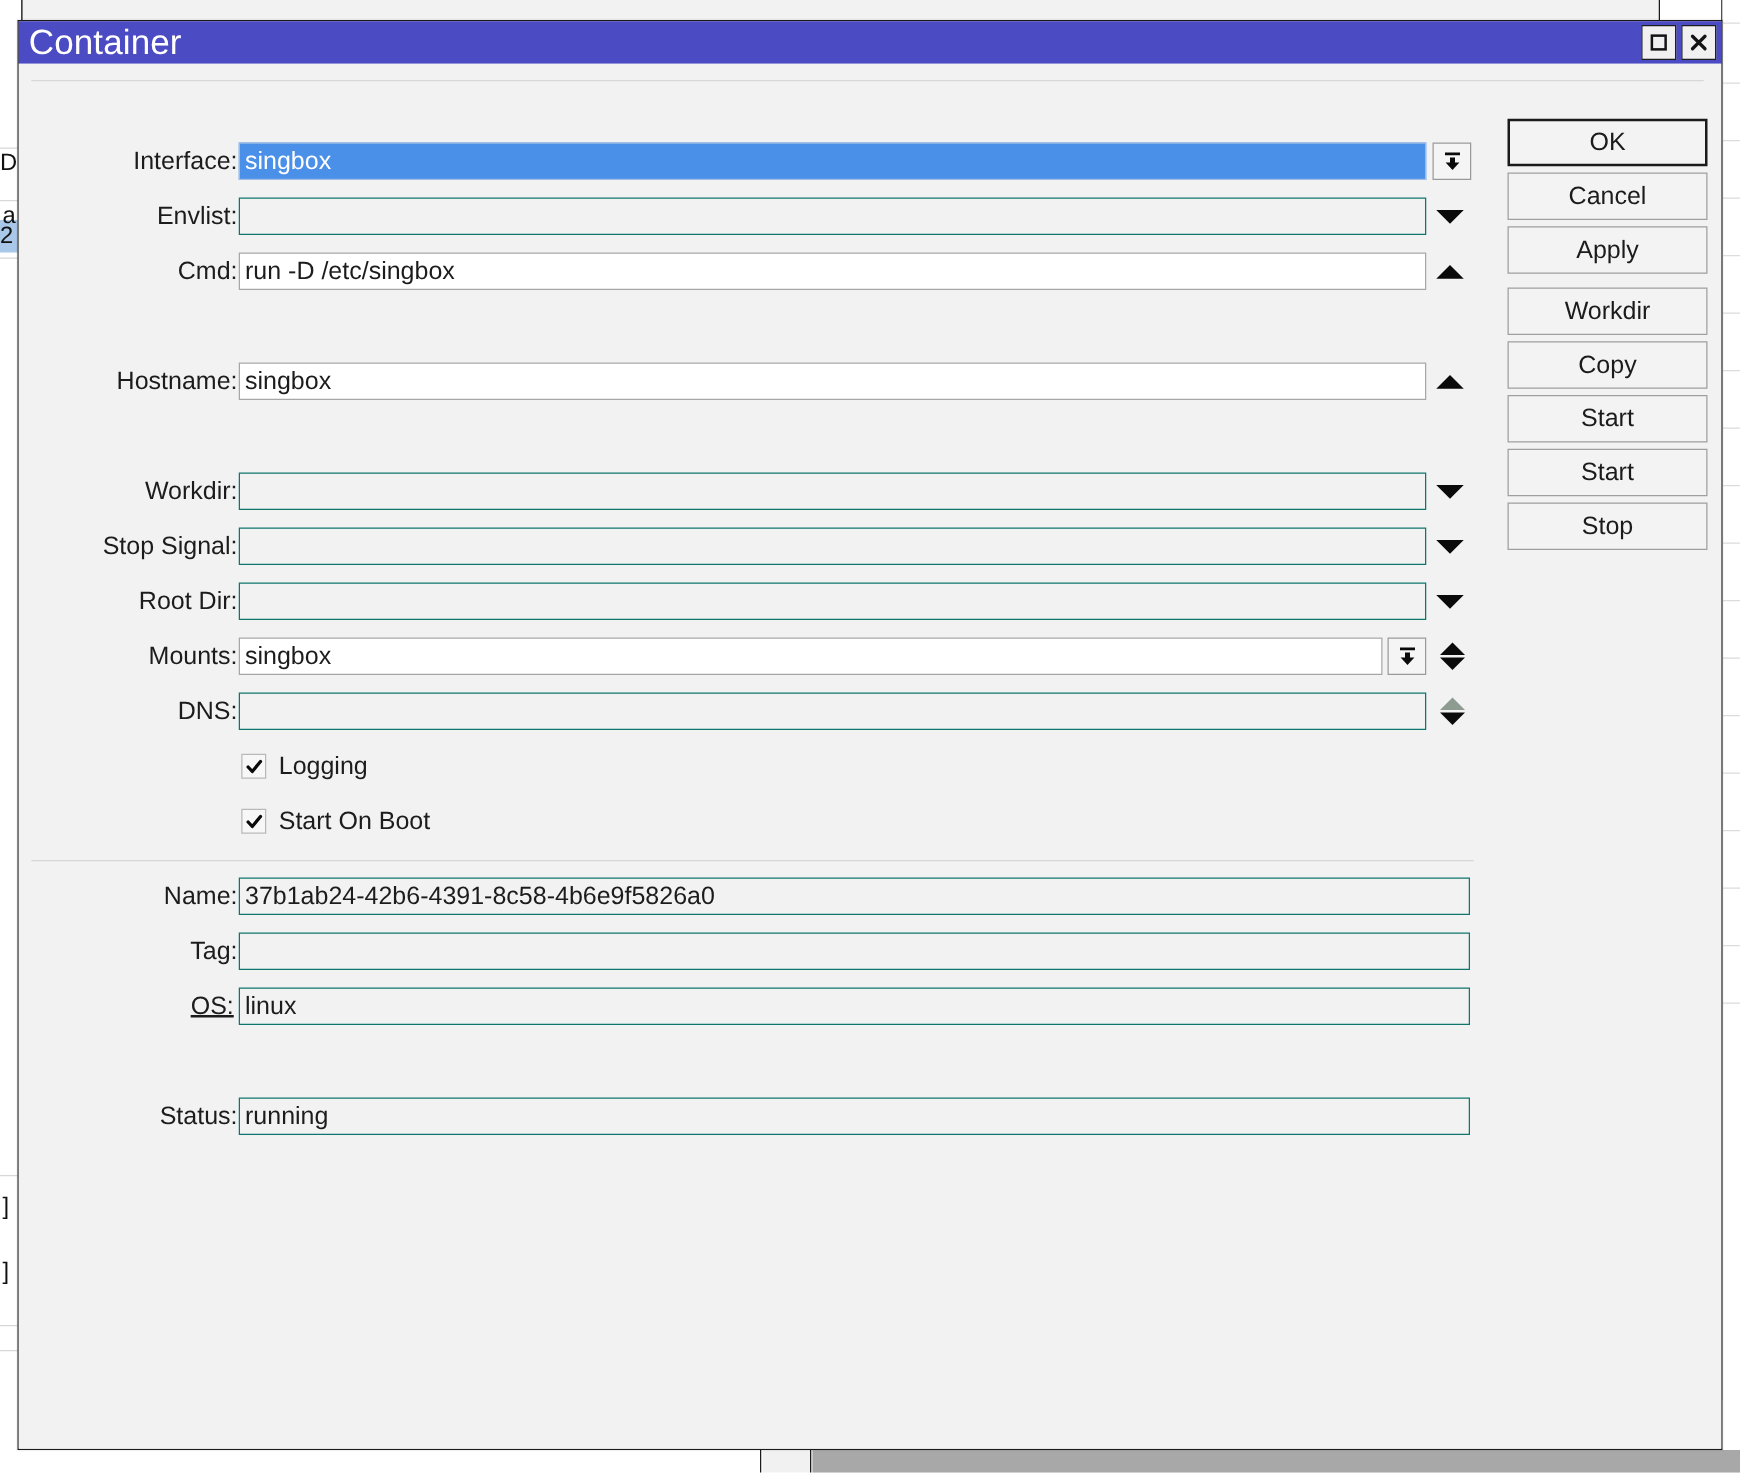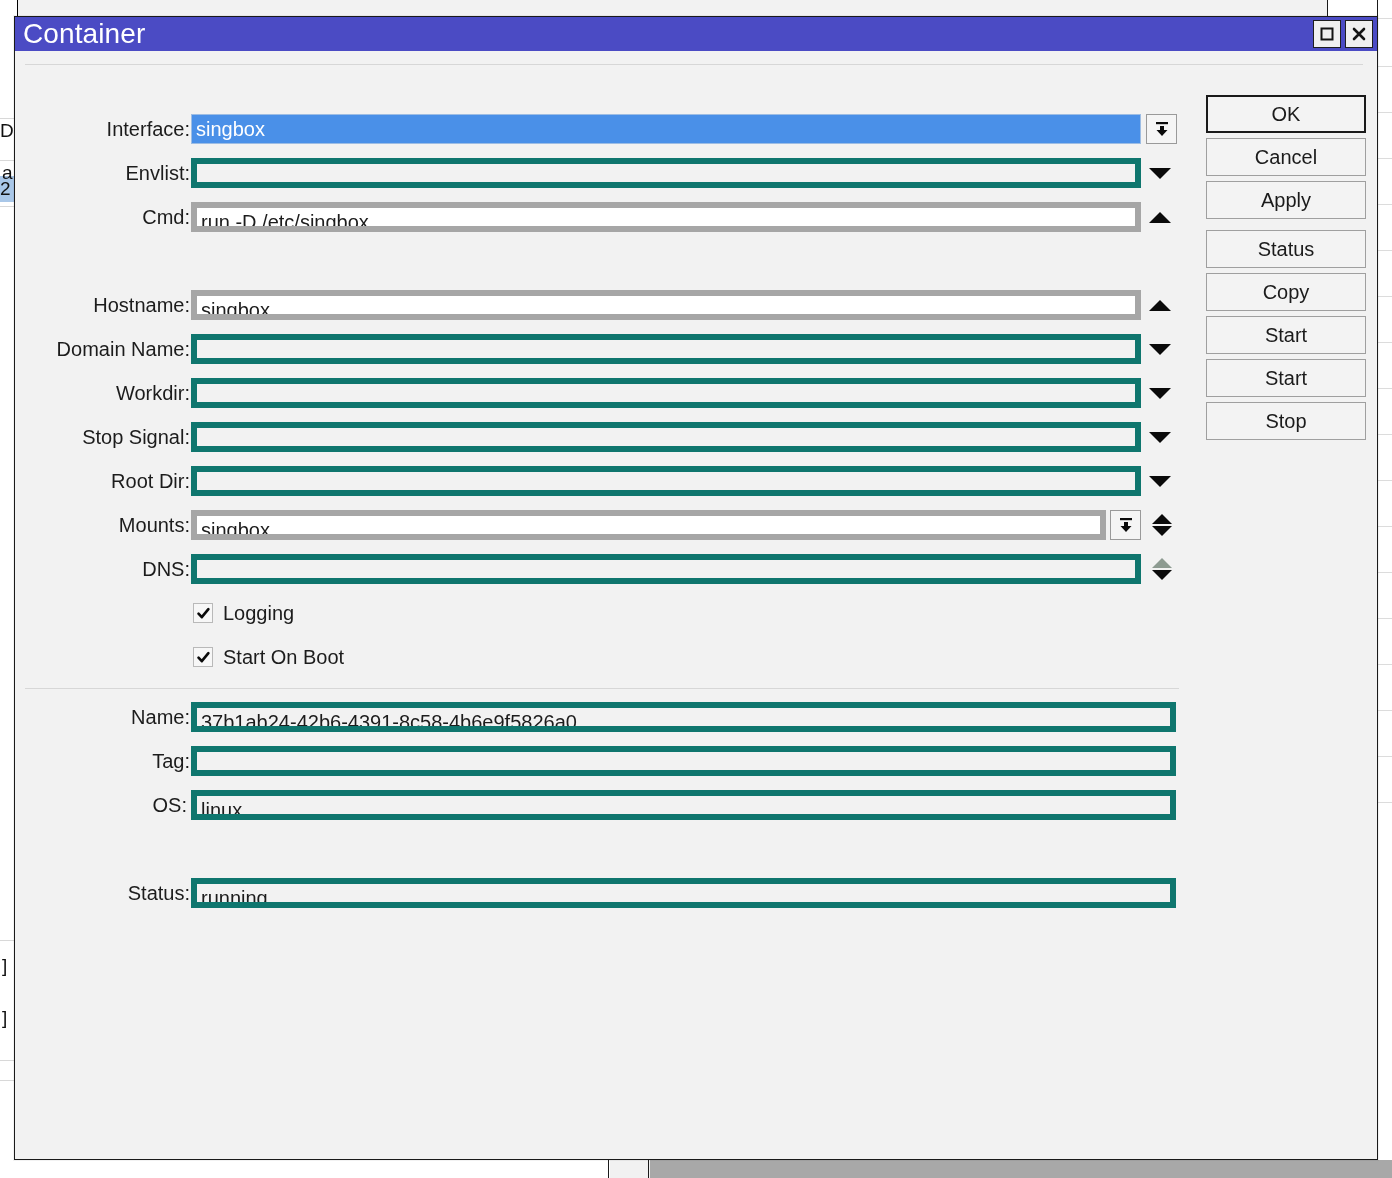--- a/index.html
+++ b/index.html
@@ -88,21 +88,21 @@
   }
 
   
   .row { position: absolute; height: 30px; display: flex; align-items: center; }
   .lbl {
     position: absolute; right: 0; top: 0; height: 30px; line-height: 30px;
     font-size: 20px; color: #1c1c1c; text-align: right; white-space: nowrap;
   }
   .field {
     position: absolute; height: 30px;
-    border: 6px solid #0f766e;
+    border: 1px solid #0f766e;
     background: #f2f2f2;
     font-size: 20px; color: #1c1c1c;
     line-height: 28px;
     padding: 0 4px;
     overflow: hidden; white-space: nowrap;
   }
   .field.editable { background: #ffffff; border-color: #a6a6a6; }
   .field.selected {
     background: #4a90e8; color: #ffffff;
     border: 1px solid #9dbde4;
@@ -270,27 +270,20 @@
 
 
     <div class="row" style="left:0; top:239px; width:1180px;">
       <span class="lbl" style="width:170px; left:5px;">Hostname:</span>
       <div class="field editable" style="left:176px; width:950px;">singbox</div>
       <div class="arrow-plain" style="left:1131px; top:0;">
         <span class="tri-up"></span>
       </div>
     </div>
 
-    <div class="row" style="left:0; top:283px; width:1180px;">
-      <span class="lbl" style="width:170px; left:5px;">Domain Name:</span>
-      <div class="field" style="left:176px; width:950px;"></div>
-      <div class="arrow-plain" style="left:1131px; top:0;">
-        <span class="tri-down"></span>
-      </div>
-    </div>
 
     <div class="row" style="left:0; top:327px; width:1180px;">
       <span class="lbl" style="width:170px; left:5px;">Workdir:</span>
       <div class="field" style="left:176px; width:950px;"></div>
       <div class="arrow-plain" style="left:1131px; top:0;">
         <span class="tri-down"></span>
       </div>
     </div>
 
     <div class="row" style="left:0; top:371px; width:1180px;">
@@ -358,35 +351,35 @@
       <span class="lbl" style="width:170px; left:5px;">Name:</span>
       <div class="field" style="left:176px; width:985px;">37b1ab24-42b6-4391-8c58-4b6e9f5826a0</div>
     </div>
 
     <div class="row" style="left:0; top:695px; width:1180px;">
       <span class="lbl" style="width:170px; left:5px;">Tag:</span>
       <div class="field" style="left:176px; width:985px;"></div>
     </div>
 
     <div class="row" style="left:0; top:739px; width:1180px;">
-      <span class="lbl" style="width:170px; left:2px;">OS:</span>
+      <span class="lbl" style="width:170px; left:2px;text-decoration:underline;">OS:</span>
       <div class="field" style="left:176px; width:985px;">linux</div>
     </div>
 
 
     <div class="row" style="left:0; top:827px; width:1180px;">
       <span class="lbl" style="width:170px; left:5px;">Status:</span>
       <div class="field" style="left:176px; width:985px;">running</div>
     </div>
 
     <div class="btncol">
       <div class="dbtn default">OK</div>
       <div class="dbtn">Cancel</div>
       <div class="dbtn gap">Apply</div>
-      <div class="dbtn">Status</div>
+      <div class="dbtn">Workdir</div>
       <div class="dbtn">Copy</div>
       <div class="dbtn">Start</div>
       <div class="dbtn">Start</div>
       <div class="dbtn">Stop</div>
     </div>
 
   </div>
 </div>
 
 </body></html>

